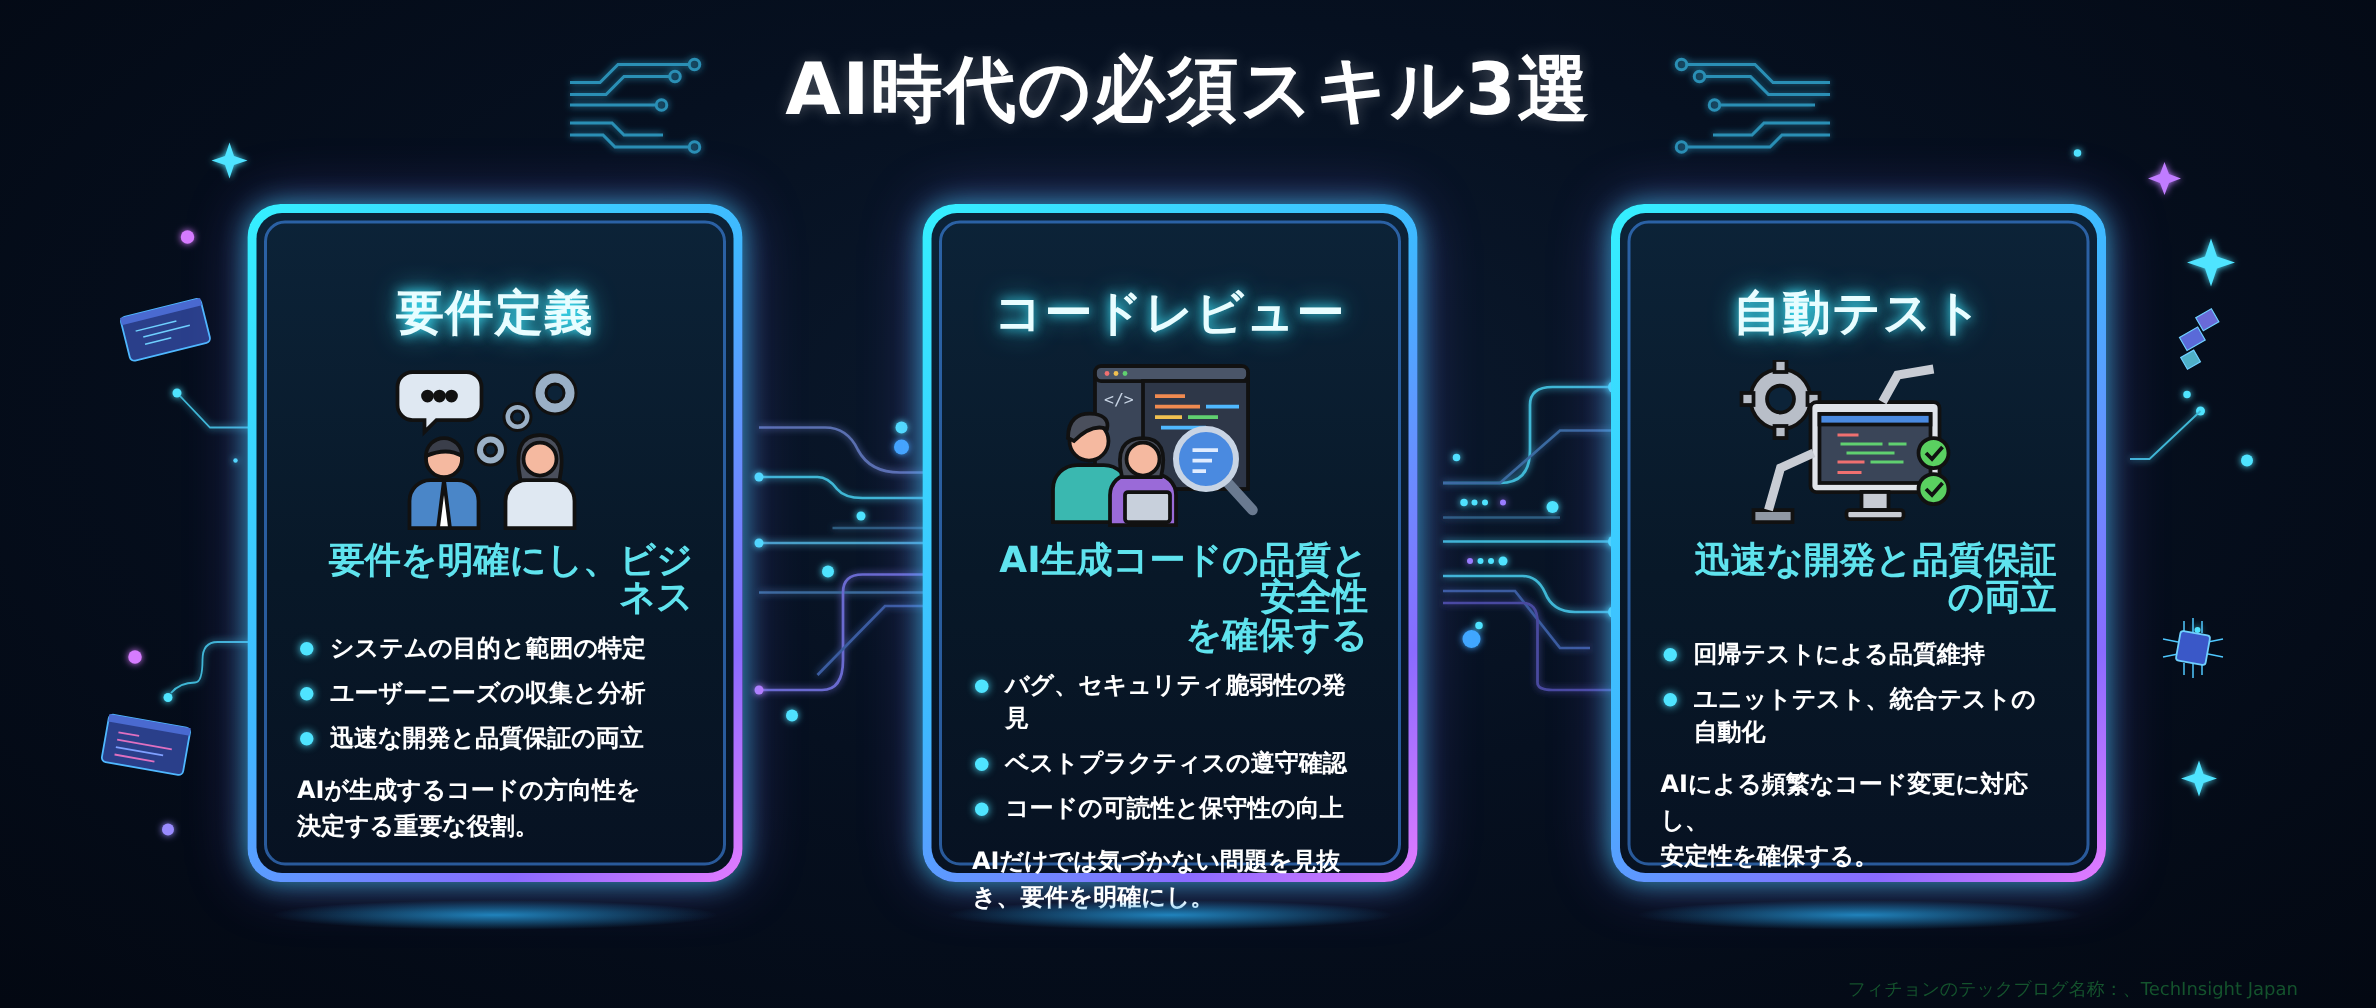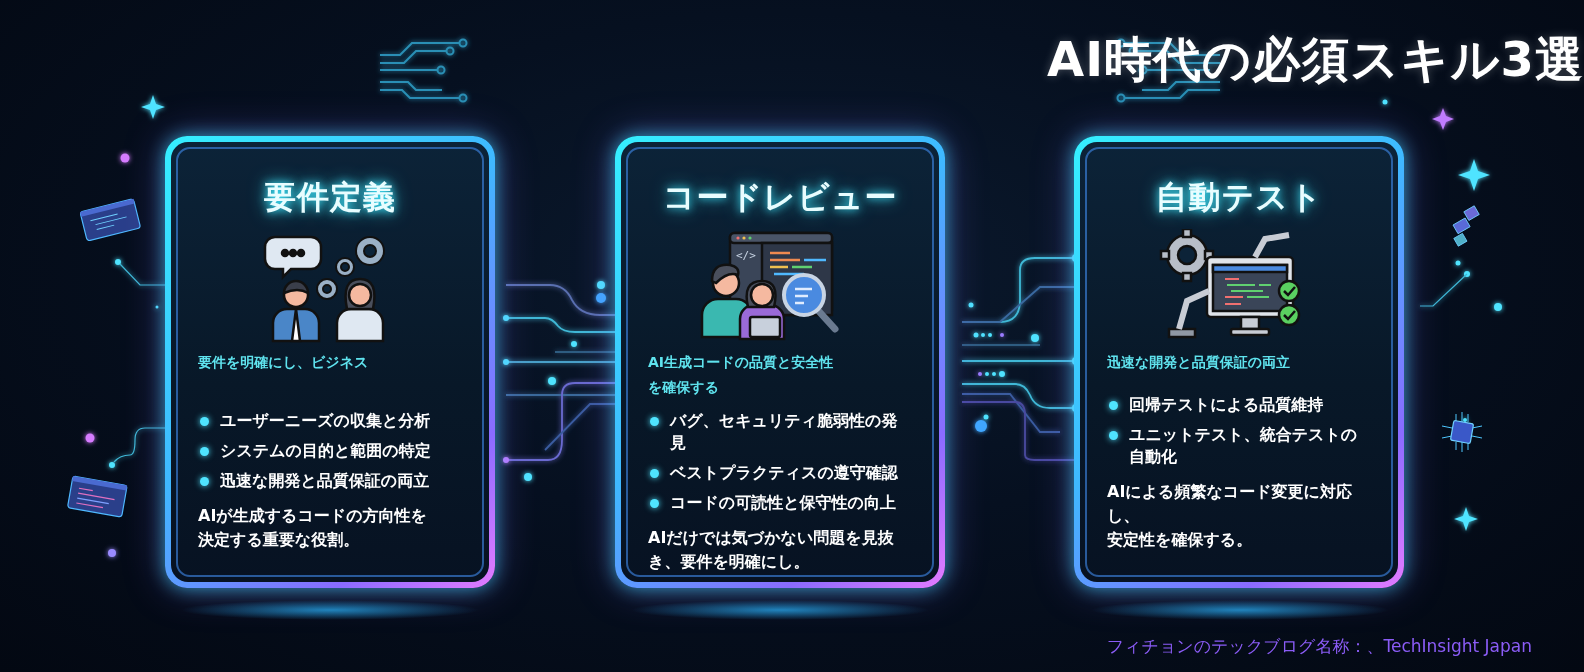--- a/index.html
+++ b/index.html
@@ -6,66 +6,66 @@
   html, body { width: 1584px; height: 672px; overflow: hidden; }
   body {
     background: radial-gradient(ellipse at 50% 40%, #0b1a2e 0%, #061020 45%, #030812 100%);
     font-family: "DejaVu Sans", "Liberation Sans", sans-serif;
     position: relative;
     color: #fff;
   }
   .stage { position: absolute; left: 0; top: 0; width: 1584px; height: 672px; }
   .title {
     position: absolute; left: 0; right: 0; top: 28px;
-    text-align: right; font-size: 48px; font-weight: bold; color: #ffffff;
+    text-align: center; font-size: 48px; font-weight: bold; color: #ffffff;
     letter-spacing: 1px;
     text-shadow: 0 0 10px rgba(255,255,255,0.25);
   }
   svg.bg { position: absolute; left: 0; top: 0; }
   .card {
     position: absolute; top: 136px; width: 330px; height: 452px;
     border-radius: 22px;
     padding: 6px;
     background: linear-gradient(135deg, #35f0ff 0%, #3fb8ff 45%, #8a6bff 80%, #e47bff 100%);
     box-shadow: 0 0 18px rgba(60,220,255,0.65), 0 0 40px rgba(140,100,255,0.35);
   }
   .card-inner {
     width: 100%; height: 100%; border-radius: 17px;
     background: linear-gradient(180deg, #0c2338 0%, #081828 55%, #071222 100%);
     padding: 5px;
   }
   .card-inner2 {
     width: 100%; height: 100%; border-radius: 14px;
     border: 2px solid rgba(70,150,255,0.55);
     position: relative;
-    padding: 5px 20px;
+    padding: 16px 20px;
   }
   .card-title {
     margin-top: 22px; text-align: center; font-size: 32px; font-weight: bold;
     color: #e8fdff;
     text-shadow: 0 0 8px #3fe9ff, 0 0 18px rgba(63,233,255,0.7);
     letter-spacing: 1px;
   }
   .illus { height: 120px; display: flex; justify-content: center; align-items: center; margin-top: 6px; }
   .subtitle {
-    text-align: left; color: #5fe3ee; font-size: 14px; font-weight: bold; line-height: 25px;
+    text-align: right; color: #5fe3ee; font-size: 24px; font-weight: bold; line-height: 25px;
     margin-top: 4px; min-height: 50px;
   }
   .bullets { list-style: none; margin-top: 10px; }
   .bullets li {
     font-size: 16px; font-weight: bold; color: #ffffff; line-height: 22px;
     margin-bottom: 8px; padding-left: 22px; position: relative;
   }
   .bullets li::before {
     content: ""; position: absolute; left: 2px; top: 7px; width: 9px; height: 9px; border-radius: 50%;
     background: #4fe4ff; box-shadow: 0 0 6px #4fe4ff;
   }
   .desc { font-size: 16px; font-weight: bold; color: #ffffff; line-height: 24px; margin-top: 12px; }
   .footer {
-    position: absolute; right: 52px; bottom: 14px; font-size: 17px; color: #8b5cf6;
+    position: absolute; right: 52px; bottom: 4px; font-size: 12px; color: #14532d;
   }
   .floor-glow {
     position: absolute; top: 600px; width: 300px; height: 20px; border-radius: 50%;
     background: radial-gradient(ellipse, rgba(40,170,240,0.75) 0%, rgba(40,170,240,0) 70%);
   }
 </style>
 </head>
 <body>
 
 <div class="stage">
@@ -242,22 +242,22 @@
             <path d="M82 112 v-18 a14 14 0 0 1 14 -14 h18 a14 14 0 0 1 14 14 v18z" fill="#dfe8f2"></path>
             <path d="M92 80 q-6 -30 13 -30 q19 0 13 30z" fill="#4a4f5c"></path>
             <circle cx="105" cy="66" r="11" fill="#f5b9a0"></circle>
           </g>
         </svg>
       </div>
       <div class="subtitle">
         <div>要件を明確にし、ビジネス</div>
       </div>
       <ul class="bullets">
+        <li>システムの目的と範囲の特定</li>
         <li>ユーザーニーズの収集と分析</li>
-        <li>システムの目的と範囲の特定</li>
         <li>迅速な開発と品質保証の両立</li>
       </ul>
       <div class="desc">
         <div>AIが生成するコードの方向性を</div>
         <div>決定する重要な役割。</div>
       </div>
     </div>
       </div>
   </div>
 

